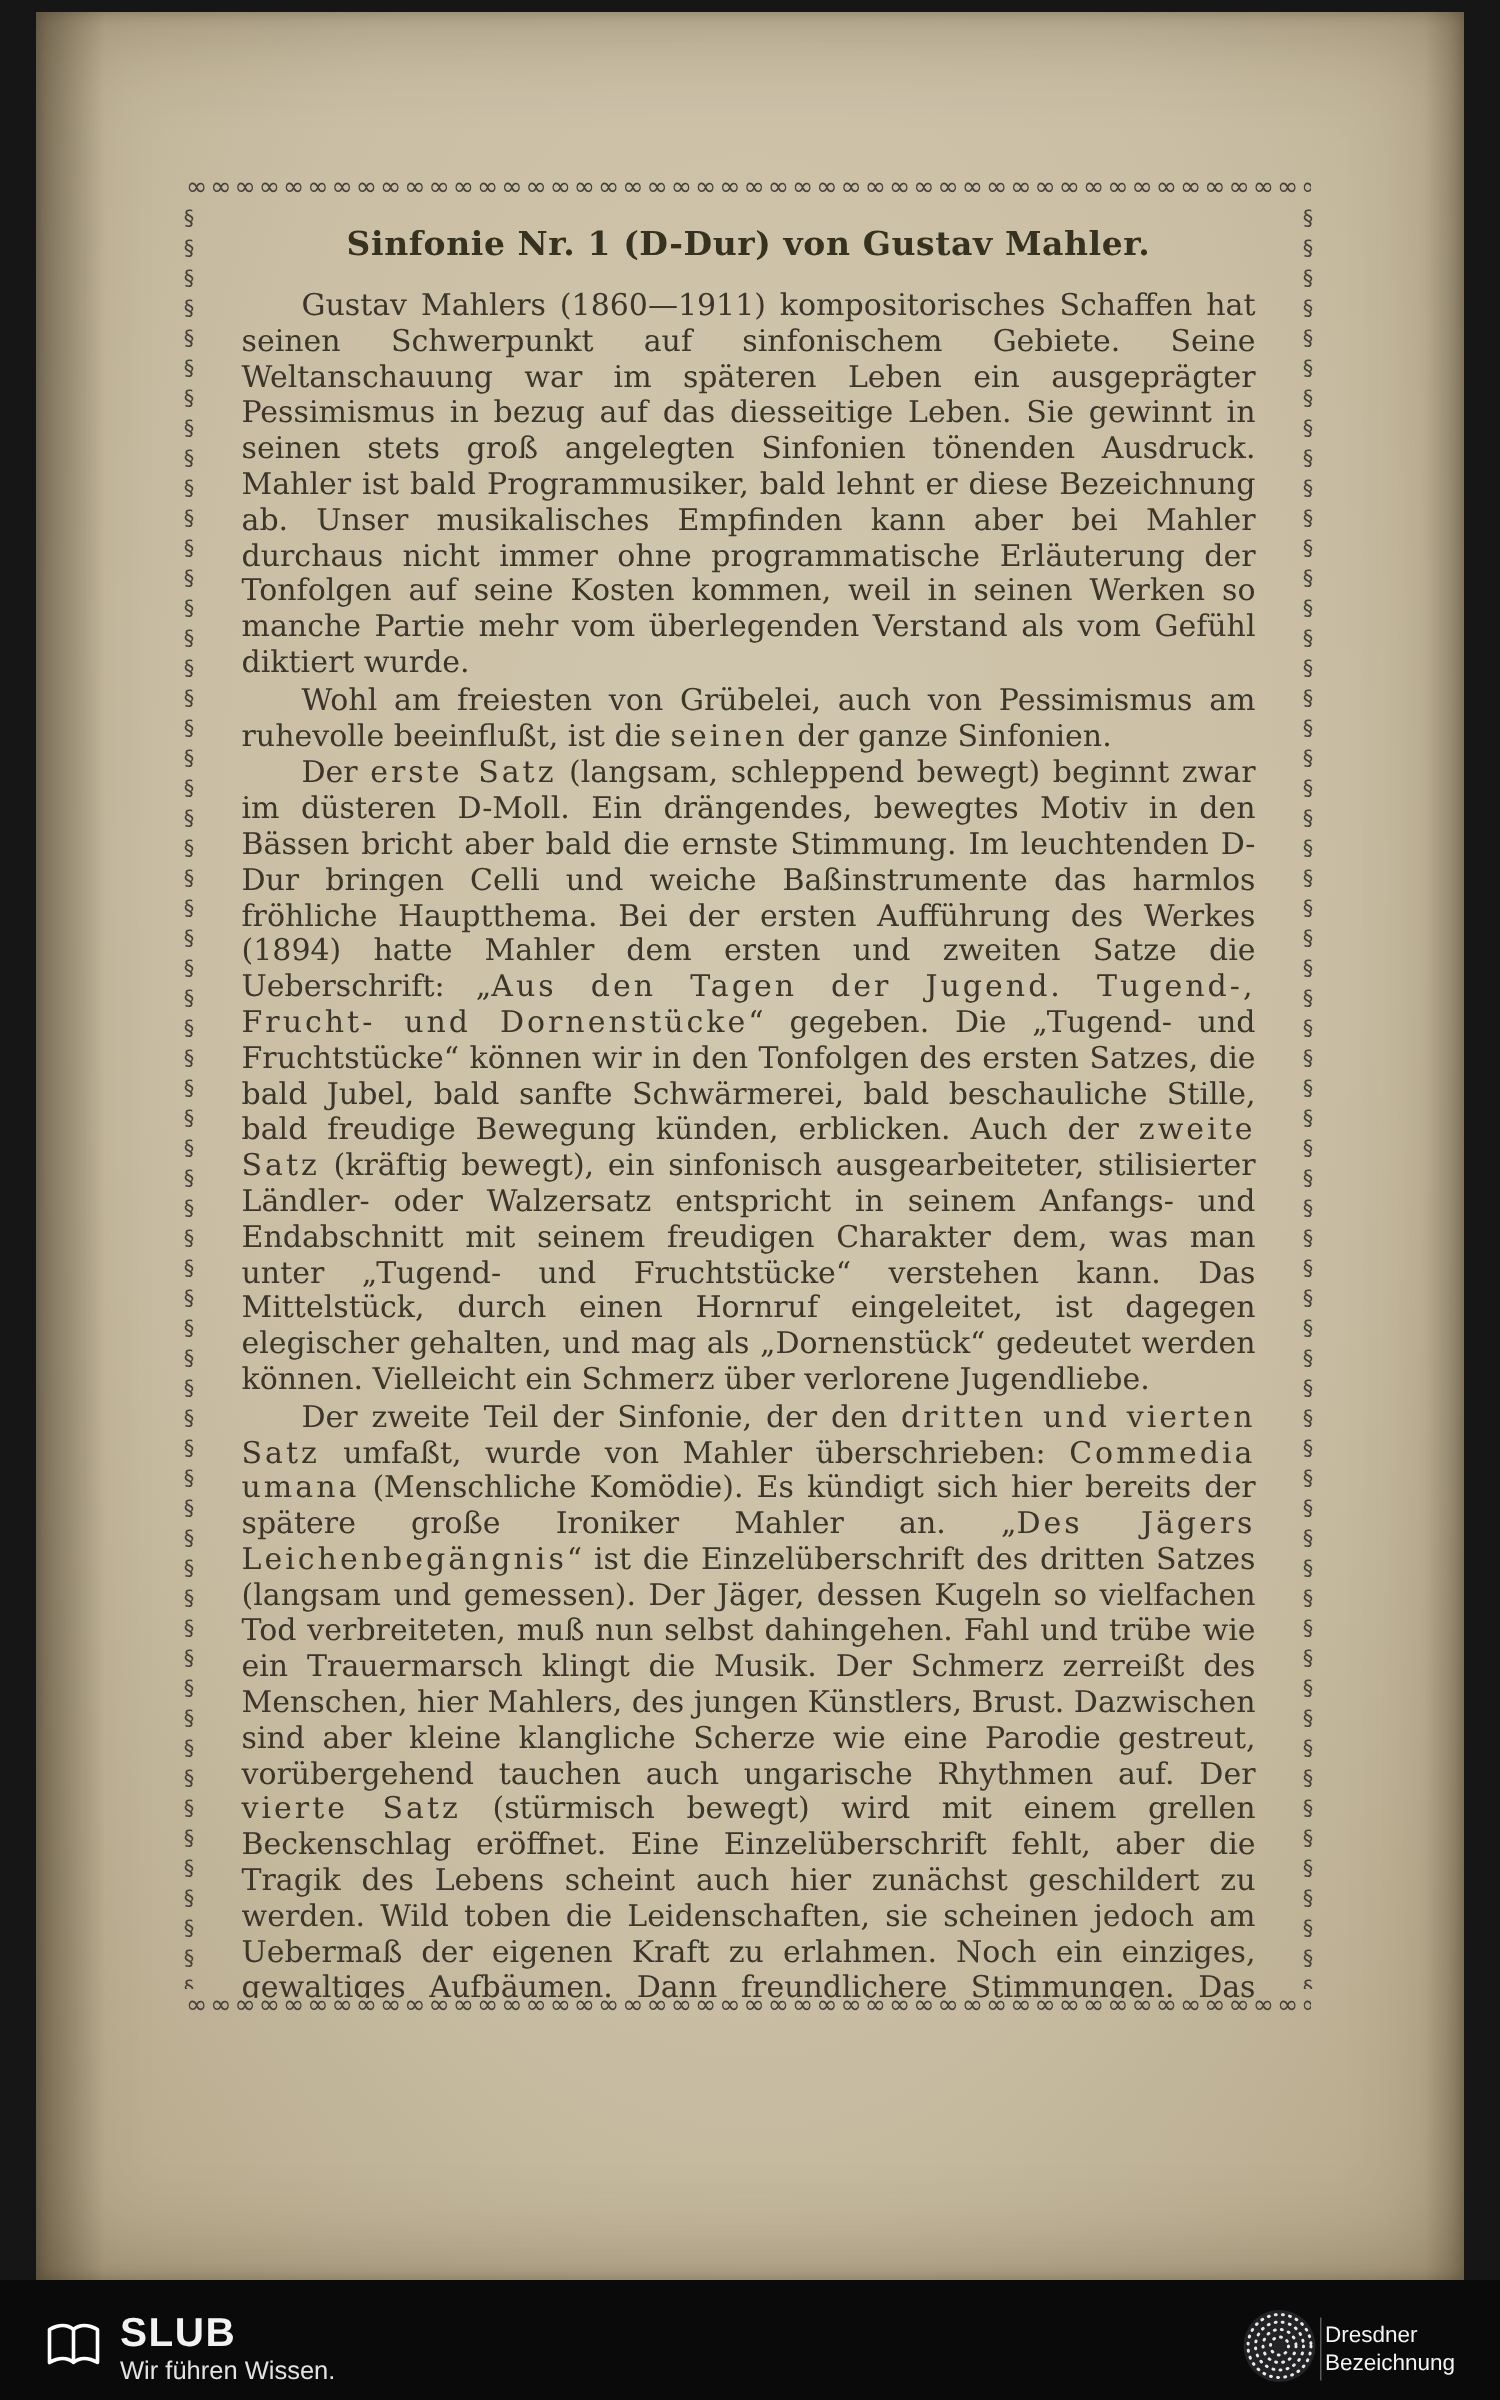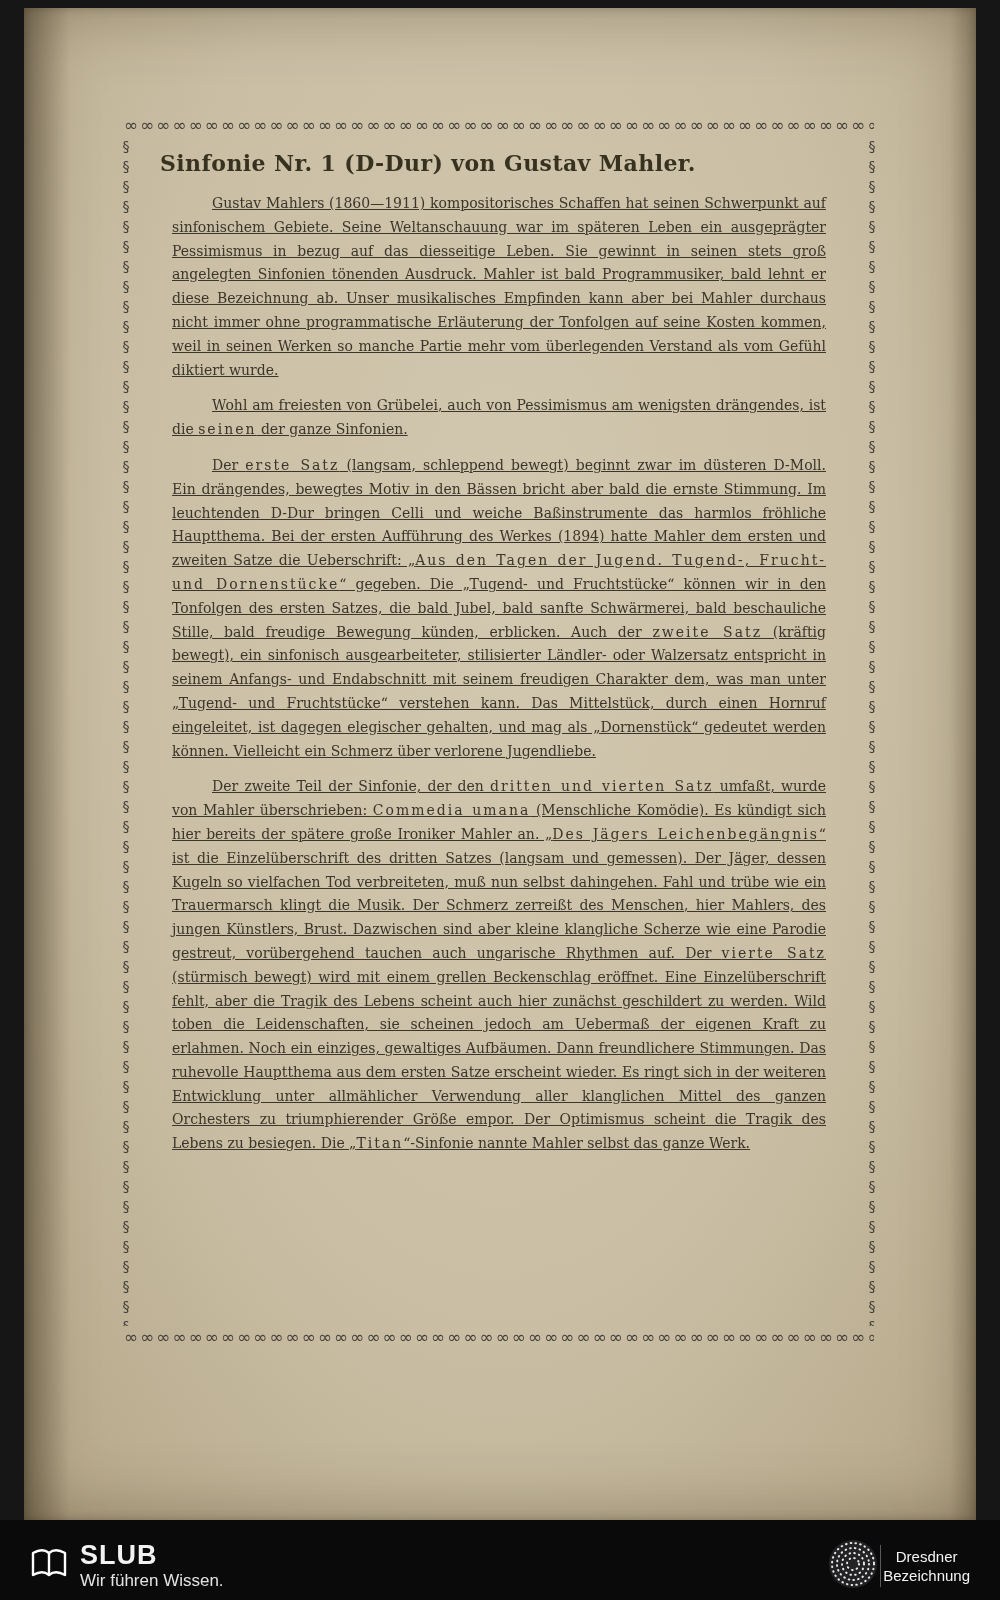--- a/index.html
+++ b/index.html
@@ -51,46 +51,46 @@
     font-family:"DejaVu Sans", sans-serif;font-size:14px;line-height:20px;
   }
   .b-left{left:0;}
   .b-right{right:0;}
 
   .content{
     position:absolute;left:44px;right:44px;top:26px;bottom:16px;
     overflow:hidden;color:var(--ink);
   }
   .doc-title{
-    font-size:22px;font-weight:bold;text-align:left;
+    font-size:22px;font-weight:bold;text-align:center;
     letter-spacing:.4px;margin:10px 0 16px 0;color:#37321f;
     font-family:"DejaVu Serif", serif;
   }
   .content p{
-    margin:12px;font-size:14px;line-height:23.8px;text-align:justify;
-    text-indent:40px;color:var(--ink);text-decoration:underline;
+    margin:1px;font-size:20px;line-height:23.8px;text-align:justify;
+    text-indent:40px;color:var(--ink);
   }
   .spaced{letter-spacing:2px;}
   .signature{
     text-align:right;font-size:18px;line-height:23.8px;
     letter-spacing:2px;margin-top:-23.8px;padding-right:4px;
   }
 
   
   .footer{
     position:absolute;left:0;top:1520px;width:1000px;height:92px;
     background:var(--footer-bg);
     display:flex;justify-content:space-between;align-items:center;
     padding:0 30px;box-sizing:border-box;
     font-family:"Liberation Sans", sans-serif;color:var(--footer-text);
   }
   .slub-block{display:flex;align-items:center;gap:12px;cursor:pointer;}
   .slub-text .slub-name{font-size:27px;font-weight:bold;letter-spacing:1px;line-height:28px;}
   .slub-text .slub-tagline{font-size:17px;color:#e3e3e3;margin-top:2px;}
-  .phil-block{display:flex;align-items:center;gap:2px;cursor:pointer;text-align:center;}
+  .phil-block{display:flex;align-items:center;gap:2px;cursor:pointer;}
   .phil-divider{width:1px;height:42px;background:#5a5a5e;}
   .phil-text{font-size:15px;line-height:19px;color:#f4f4f4;}
 </style>
 </head>
 <body>
 
 <div class="stage">
 
   <div class="page">
     <div class="frame">
@@ -222,21 +222,21 @@
 §
 §
 §
 §
 §</div>
 
       <div class="content">
         <div class="doc-title">Sinfonie Nr. 1 (D-Dur) von Gustav Mahler.</div>
         <div id="paragraphs">
             <p><span>Gustav Mahlers (1860—1911) kompositorisches Schaffen hat seinen Schwerpunkt auf sinfonischem Gebiete. Seine Weltanschauung war im späteren Leben ein ausgeprägter Pessimismus in bezug auf das diesseitige Leben. Sie gewinnt in seinen stets groß angelegten Sinfonien tönenden Ausdruck. Mahler ist bald Programmusiker, bald lehnt er diese Bezeichnung ab. Unser musikalisches Empfinden kann aber bei Mahler durchaus nicht immer ohne programmatische Erläuterung der Tonfolgen auf seine Kosten kommen, weil in seinen Werken so manche Partie mehr vom überlegenden Verstand als vom Gefühl diktiert wurde.</span></p>
-            <p><span>Wohl am freiesten von Grübelei, auch von Pessimismus am wenigsten drängendes, ist die </span><span class="spaced">seinen</span><span> der ganze Sinfonien.</span></p>
+            <p><span>Wohl am freiesten von Grübelei, auch von Pessimismus am ruhevolle beeinflußt, ist die </span><span class="spaced">seinen</span><span> der ganze Sinfonien.</span></p>
             <p><span>Der </span><span class="spaced">erste Satz</span><span> (langsam, schleppend bewegt) beginnt zwar im düsteren D-Moll. Ein drängendes, bewegtes Motiv in den Bässen bricht aber bald die ernste Stimmung. Im leuchtenden D-Dur bringen Celli und weiche Baßinstrumente das harmlos fröhliche Hauptthema. Bei der ersten Aufführung des Werkes (1894) hatte Mahler dem ersten und zweiten Satze die Ueberschrift: „</span><span class="spaced">Aus den Tagen der Jugend. Tugend-, Frucht- und Dornenstücke</span><span>“ gegeben. Die „Tugend- und Fruchtstücke“ können wir in den Tonfolgen des ersten Satzes, die bald Jubel, bald sanfte Schwärmerei, bald beschauliche Stille, bald freudige Bewegung künden, erblicken. Auch der </span><span class="spaced">zweite Satz</span><span> (kräftig bewegt), ein sinfonisch ausgearbeiteter, stilisierter Ländler- oder Walzersatz entspricht in seinem Anfangs- und Endabschnitt mit seinem freudigen Charakter dem, was man unter „Tugend- und Fruchtstücke“ verstehen kann. Das Mittelstück, durch einen Hornruf eingeleitet, ist dagegen elegischer gehalten, und mag als „Dornenstück“ gedeutet werden können. Vielleicht ein Schmerz über verlorene Jugendliebe.</span></p>
             <p><span>Der zweite Teil der Sinfonie, der den </span><span class="spaced">dritten und vierten Satz</span><span> umfaßt, wurde von Mahler überschrieben: </span><span class="spaced">Commedia umana</span><span> (Menschliche Komödie). Es kündigt sich hier bereits der spätere große Ironiker Mahler an. „</span><span class="spaced">Des Jägers Leichenbegängnis</span><span>“ ist die Einzelüberschrift des dritten Satzes (langsam und gemessen). Der Jäger, dessen Kugeln so vielfachen Tod verbreiteten, muß nun selbst dahingehen. Fahl und trübe wie ein Trauermarsch klingt die Musik. Der Schmerz zerreißt des Menschen, hier Mahlers, des jungen Künstlers, Brust. Dazwischen sind aber kleine klangliche Scherze wie eine Parodie gestreut, vorübergehend tauchen auch ungarische Rhythmen auf. Der </span><span class="spaced">vierte Satz</span><span> (stürmisch bewegt) wird mit einem grellen Beckenschlag eröffnet. Eine Einzelüberschrift fehlt, aber die Tragik des Lebens scheint auch hier zunächst geschildert zu werden. Wild toben die Leidenschaften, sie scheinen jedoch am Uebermaß der eigenen Kraft zu erlahmen. Noch ein einziges, gewaltiges Aufbäumen. Dann freundlichere Stimmungen. Das ruhevolle Hauptthema aus dem ersten Satze erscheint wieder. Es ringt sich in der weiteren Entwicklung unter allmählicher Verwendung aller klanglichen Mittel des ganzen Orchesters zu triumphierender Größe empor. Der Optimismus scheint die Tragik des Lebens zu besiegen. Die „</span><span class="spaced">Titan</span><span>“-Sinfonie nannte Mahler selbst das ganze Werk.</span></p>
           </div>
       </div>
     </div>
   </div>
 
   <div class="footer">
     <div class="slub-block">
       <span>

